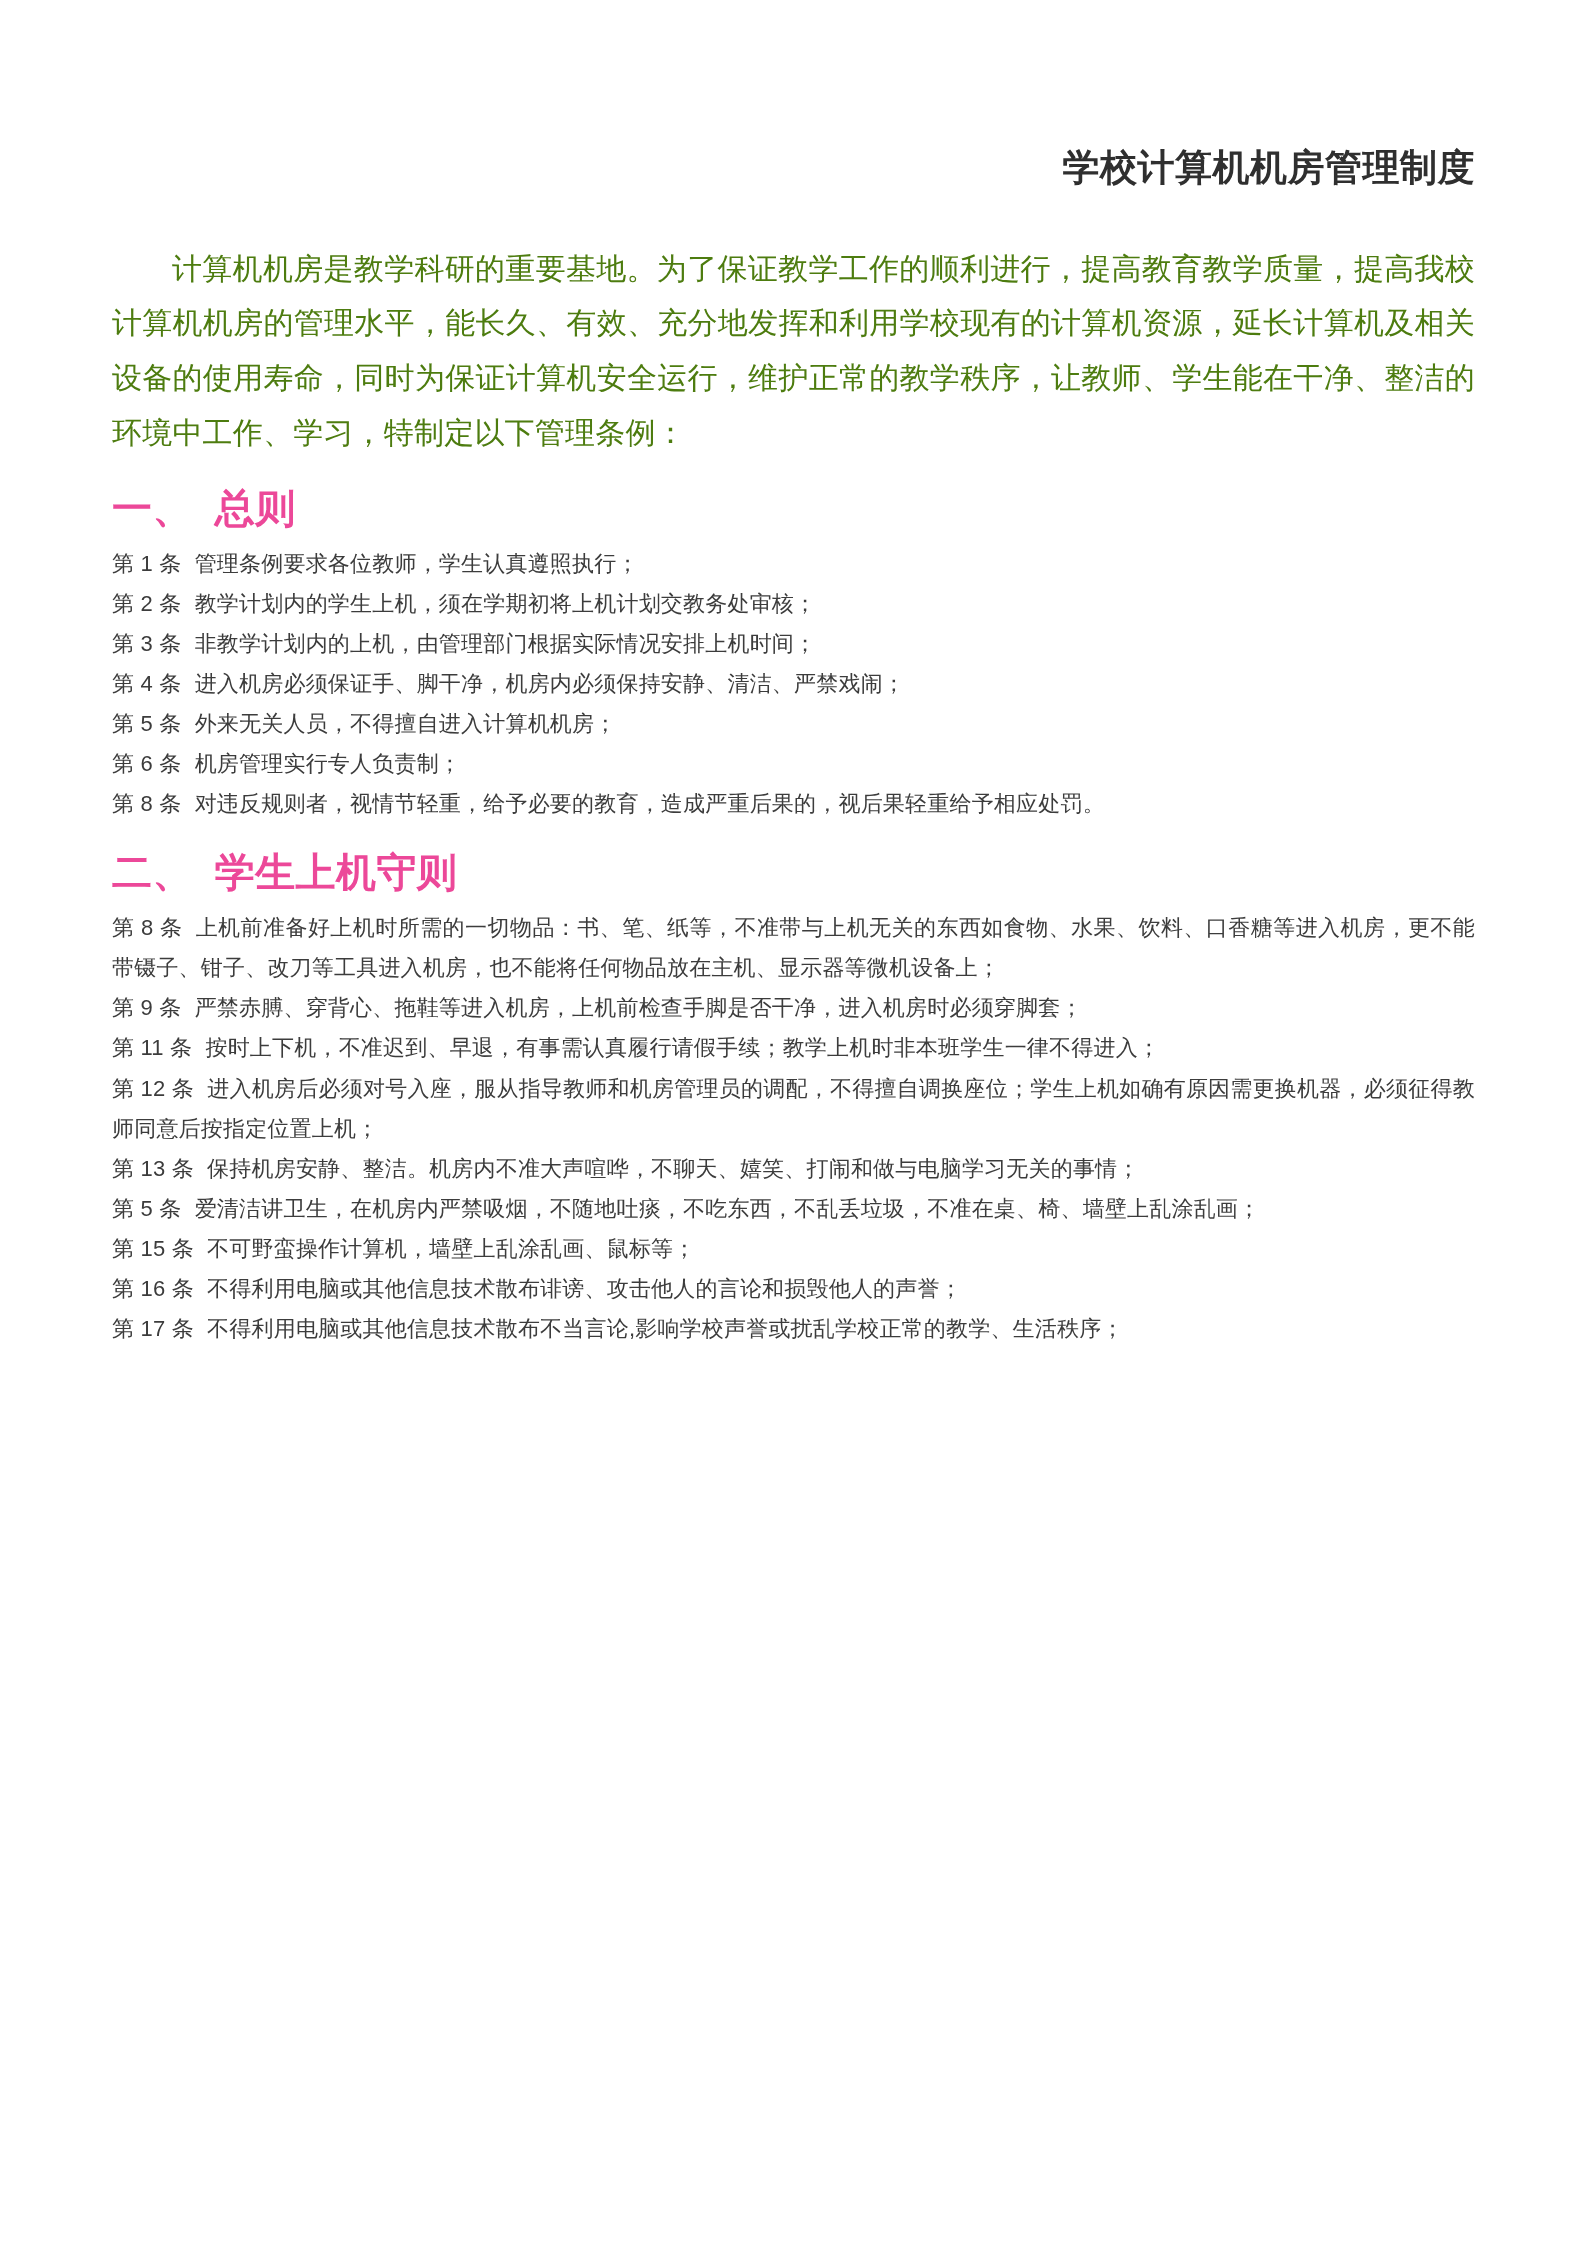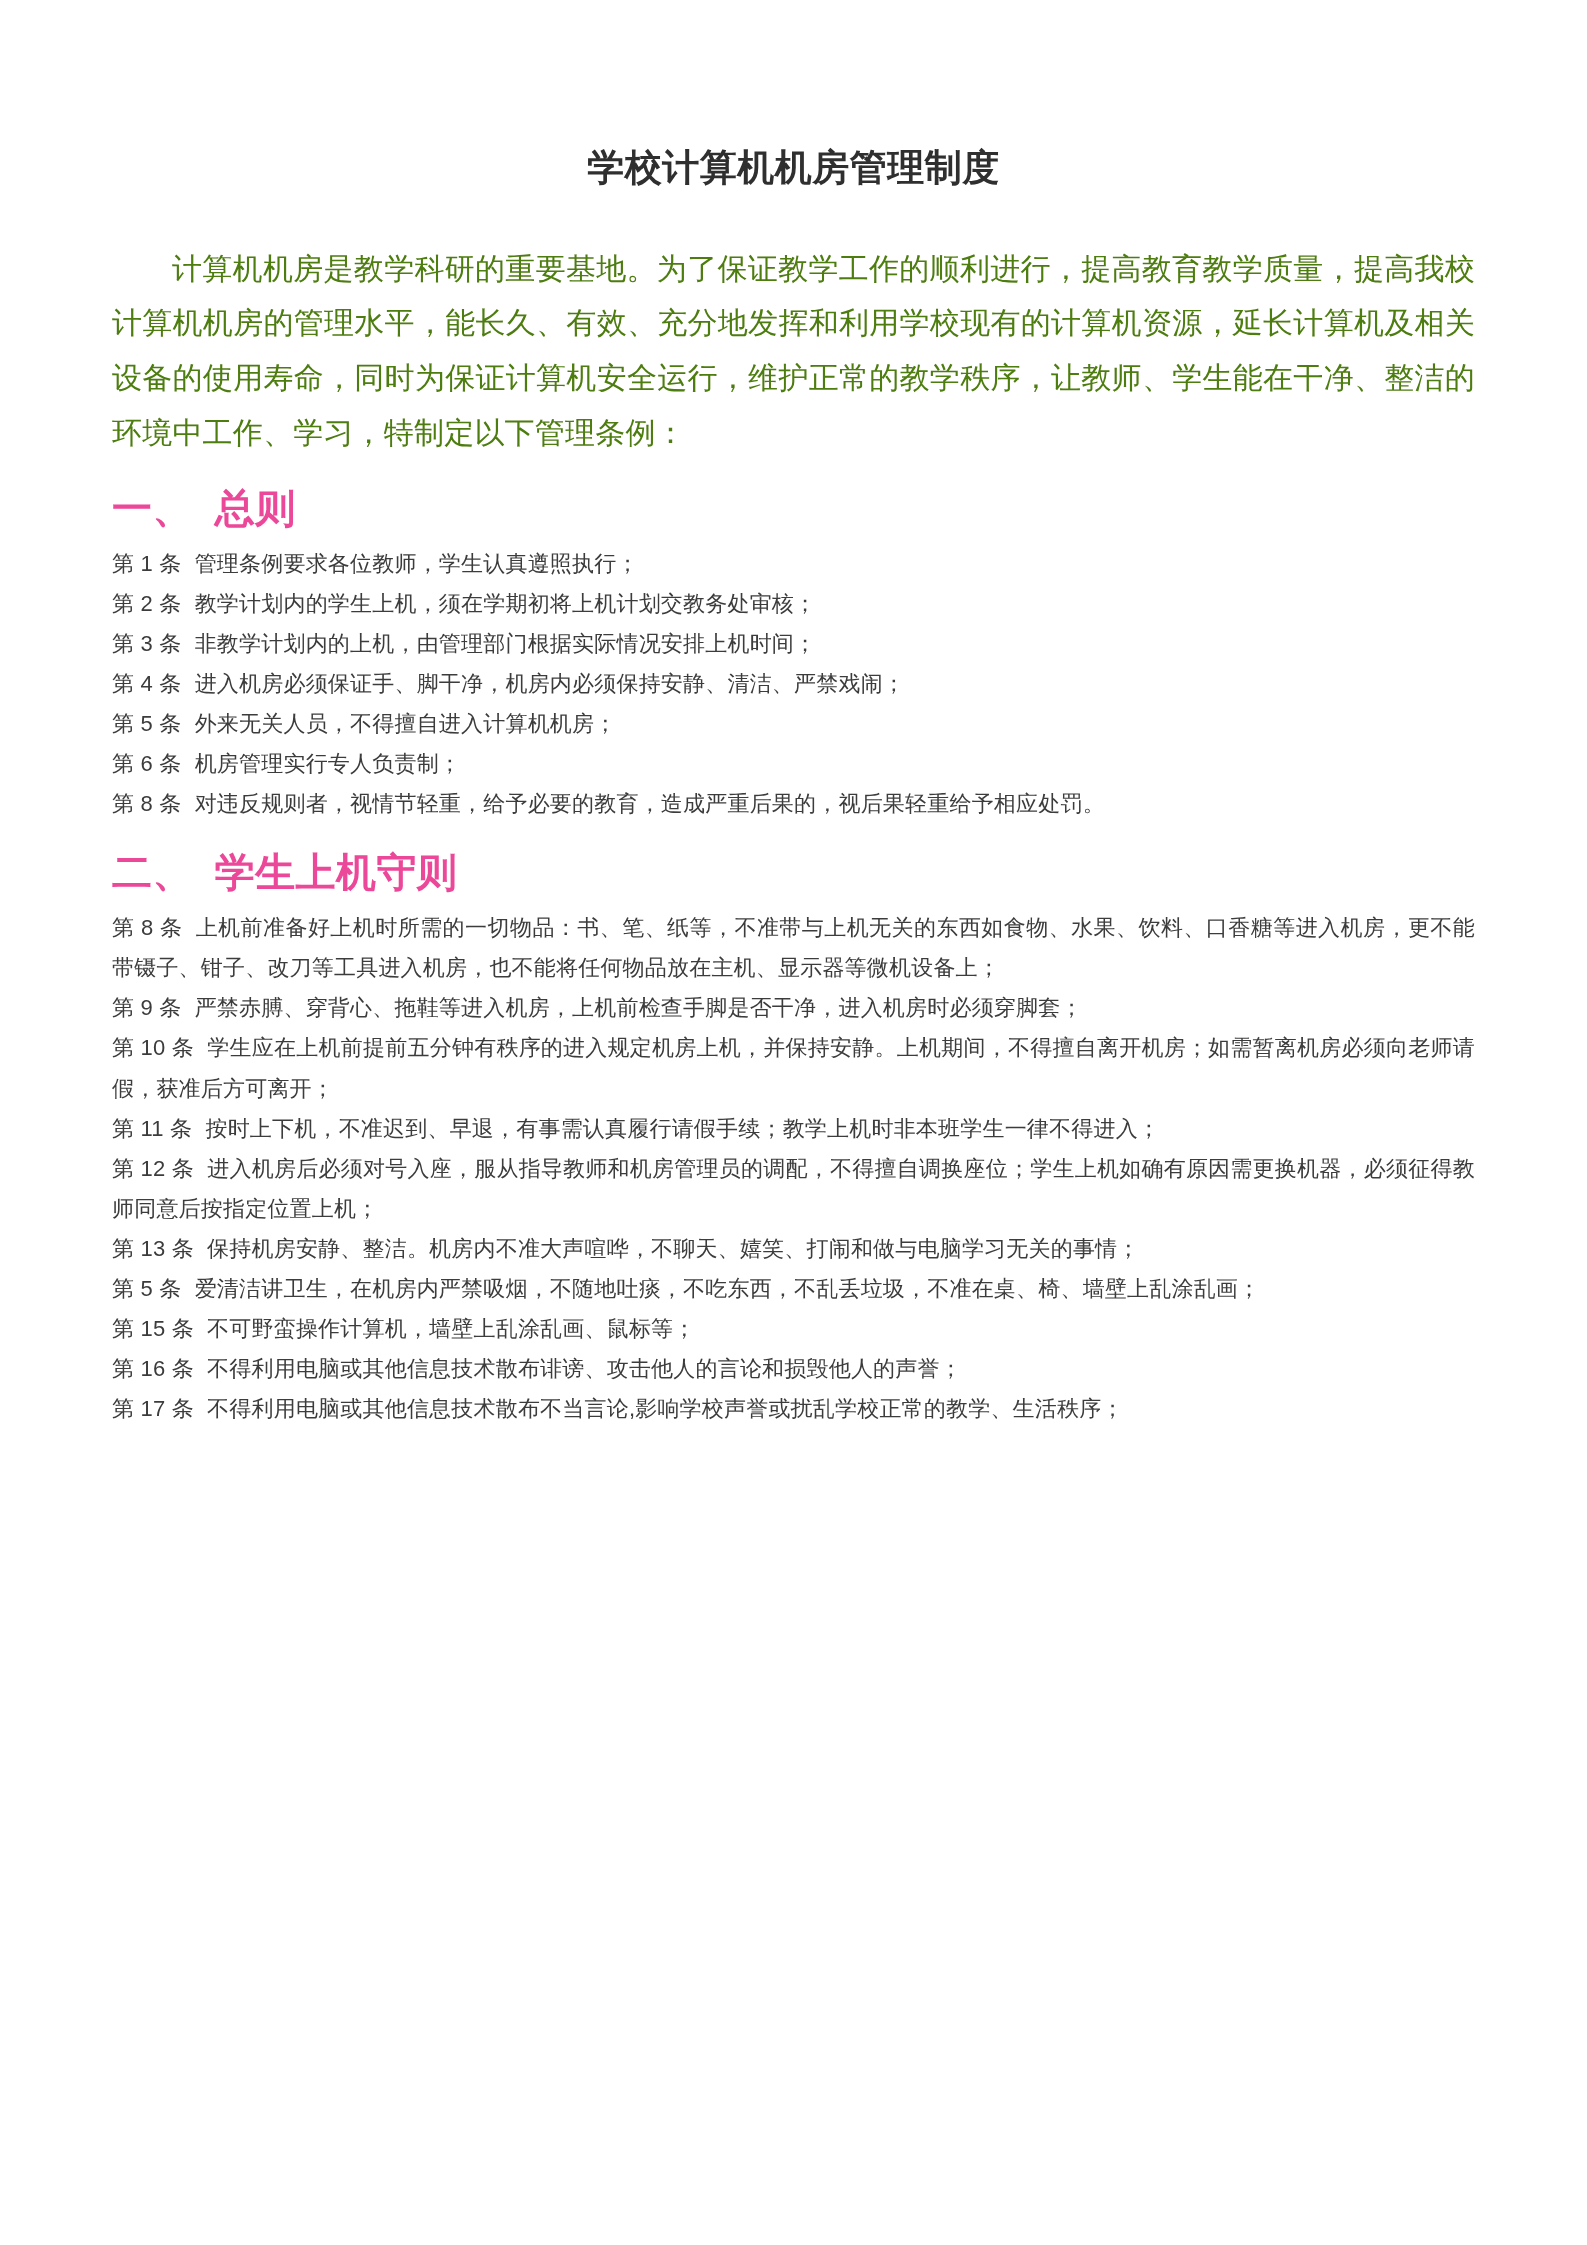--- a/index.html
+++ b/index.html
@@ -14,21 +14,21 @@
   .page {
     position: relative;
     width: 1587px;
     min-height: 2245px;
     background: #ffffff;
     box-sizing: border-box;
     padding: 104px 112px 60px 112px;
     margin: 0 auto;
   }
   .doc-title {
-    text-align: center;
+    text-align: right;
     font-size: 37px;
     font-weight: bold;
     letter-spacing: 0.5px;
     color: #2f2f2f;
     margin: 38px 0 0 0;
     line-height: 1.4;
   }
   .intro {
     font-size: 30px;
     line-height: 1.82;
@@ -115,23 +115,20 @@
     <span class="sec-num">二、</span><span class="sec-label">学生上机守则</span>
   </h2>
   <ul class="clause-list">
     <li class="clause">
       <span class="clause-num">第 8 条</span><span class="clause-text">上机前准备好上机时所需的一切物品：书、笔、纸等，不准带与上机无关的东西如食物、水果、饮料、口香糖等进入机房，更不能带镊子、钳子、改刀等工具进入机房，也不能将任何物品放在主机、显示器等微机设备上；</span>
     </li>
     <li class="clause">
       <span class="clause-num">第 9 条</span><span class="clause-text">严禁赤膊、穿背心、拖鞋等进入机房，上机前检查手脚是否干净，进入机房时必须穿脚套；</span>
     </li>
     <li class="clause">
-      <span class="clause-num">第 10 条</span><span class="clause-text">学生应在上机前提前五分钟有秩序的进入规定机房上机，并保持安静。上机期间，不得擅自离开机房；如需暂离机房必须向老师请假，获准后方可离开；</span>
-    </li>
-    <li class="clause">
       <span class="clause-num">第 11 条</span><span class="clause-text">按时上下机，不准迟到、早退，有事需认真履行请假手续；教学上机时非本班学生一律不得进入；</span>
     </li>
     <li class="clause">
       <span class="clause-num">第 12 条</span><span class="clause-text">进入机房后必须对号入座，服从指导教师和机房管理员的调配，不得擅自调换座位；学生上机如确有原因需更换机器，必须征得教师同意后按指定位置上机；</span>
     </li>
     <li class="clause">
       <span class="clause-num">第 13 条</span><span class="clause-text">保持机房安静、整洁。机房内不准大声喧哗，不聊天、嬉笑、打闹和做与电脑学习无关的事情；</span>
     </li>
     <li class="clause">
       <span class="clause-num">第 5 条</span><span class="clause-text">爱清洁讲卫生，在机房内严禁吸烟，不随地吐痰，不吃东西，不乱丢垃圾，不准在桌、椅、墙壁上乱涂乱画；</span>

